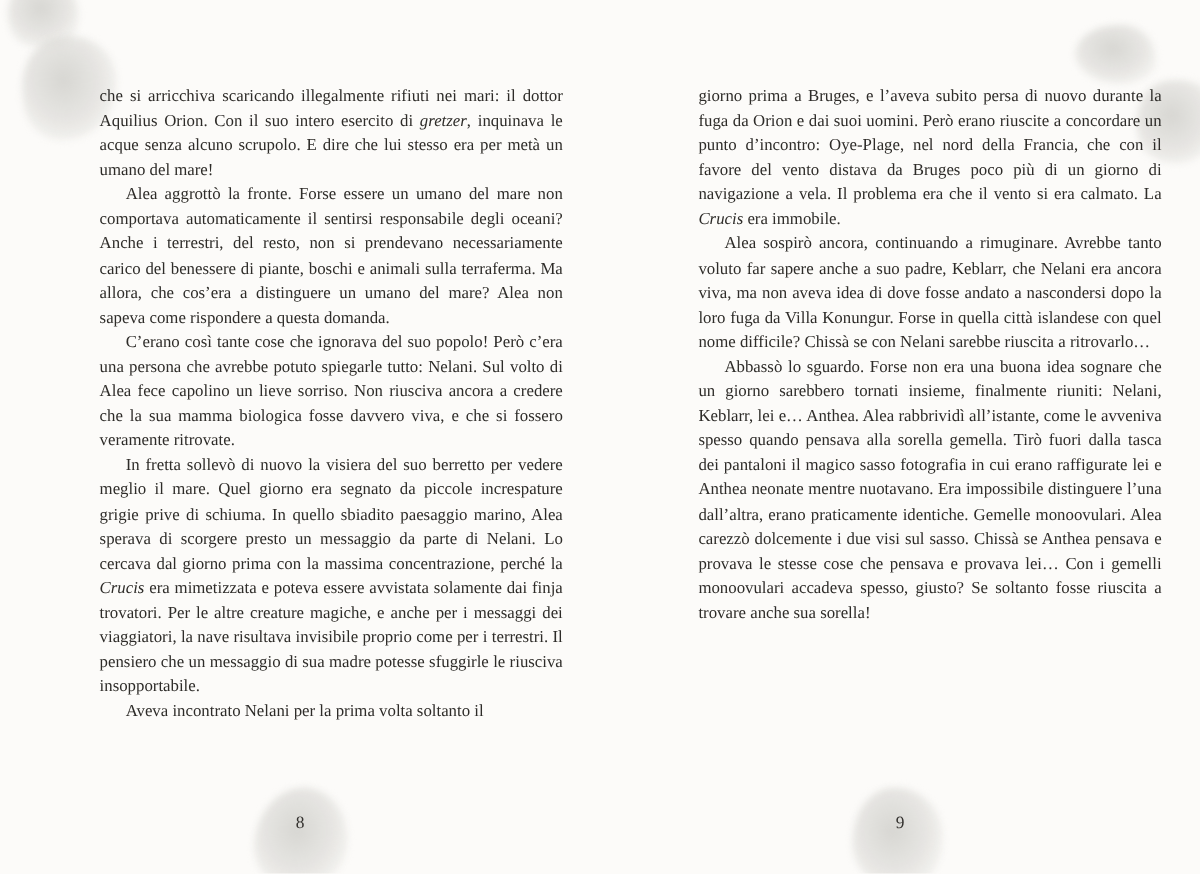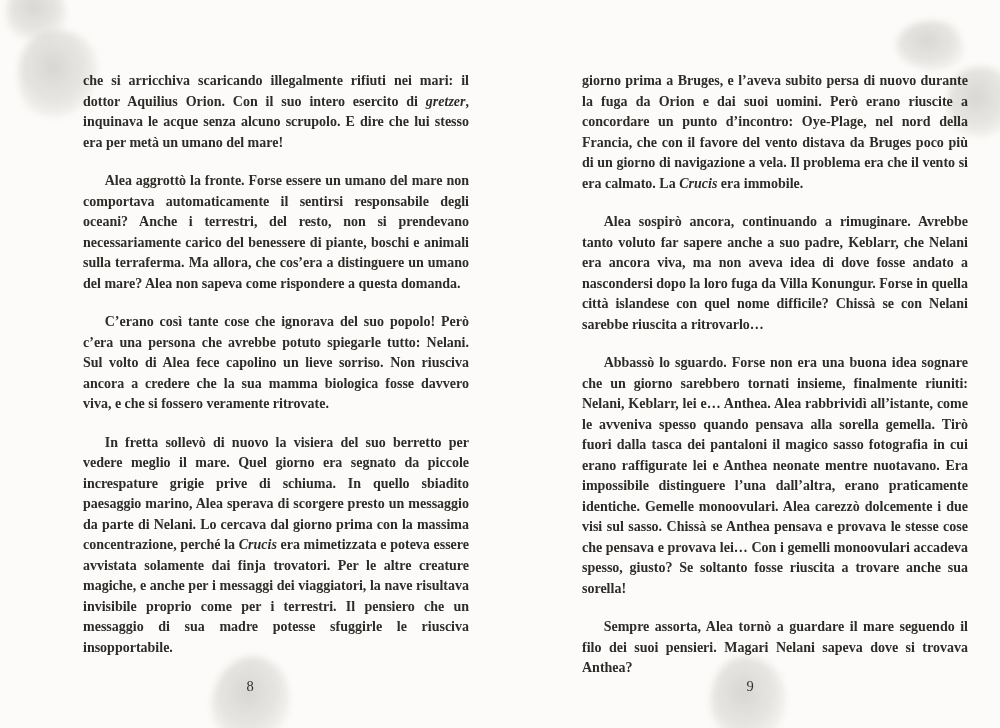--- a/index.html
+++ b/index.html
@@ -51,25 +51,23 @@
     hyphens: auto;
     -webkit-hyphens: auto;
     z-index: 2;
   }
   .text-col-left  { left: 83px; }
   .text-col-right { left: 582px; }
 
   .text-col p {
     margin: 0;
     padding: 0;
-    font-weight: bold;
   }
   .text-col p.indent {
     text-indent: 1.55em;
-    margin-top: 18px;
   }
   em { font-style: italic; }
 
   
   .page-number {
     position: absolute;
     top: 678px;
     width: 44px;
     text-align: center;
     font-size: 14.5px;
@@ -90,27 +88,27 @@
   <div class="blob blob-tr-2"></div>
   <div class="blob blob-b-left"></div>
   <div class="blob blob-b-right"></div>
 
   <div>
     <div class="text-col text-col-left">
         <p class=""><span>che si arricchiva scaricando illegalmente rifiuti nei mari: il dottor Aquilius Orion. Con il suo intero esercito di </span><em>gretzer</em><span>, inquinava le acque senza alcuno scrupolo. E dire che lui stesso era per metà un umano del mare!</span></p>
         <p class="indent"><span>Alea aggrottò la fronte. Forse essere un umano del mare non comportava automaticamente il sentirsi responsabile degli oceani? Anche i terrestri, del resto, non si prendevano necessariamente carico del benessere di piante, boschi e animali sulla terraferma. Ma allora, che cos’era a distinguere un umano del mare? Alea non sapeva come rispondere a questa domanda.</span></p>
         <p class="indent"><span>C’erano così tante cose che ignorava del suo popolo! Però c’era una persona che avrebbe potuto spiegarle tutto: Nelani. Sul volto di Alea fece capolino un lieve sorriso. Non riusciva ancora a credere che la sua mamma biologica fosse davvero viva, e che si fossero veramente ritrovate.</span></p>
         <p class="indent"><span>In fretta sollevò di nuovo la visiera del suo berretto per vedere meglio il mare. Quel giorno era segnato da piccole increspature grigie prive di schiuma. In quello sbiadito paesaggio marino, Alea sperava di scorgere presto un messaggio da parte di Nelani. Lo cercava dal giorno prima con la massima concentrazione, perché la </span><em>Crucis</em><span> era mimetizzata e poteva essere avvistata solamente dai finja trovatori. Per le altre creature magiche, e anche per i messaggi dei viaggiatori, la nave risultava invisibile proprio come per i terrestri. Il pensiero che un messaggio di sua madre potesse sfuggirle le riusciva insopportabile.</span></p>
+        <p class="indent"><span>Aveva incontrato Nelani per la prima volta soltanto il</span></p>
       </div>
     <div class="page-number page-number-left">8</div>
   </div>
 
   <div>
     <div class="text-col text-col-right">
         <p class=""><span>giorno prima a Bruges, e l’aveva subito persa di nuovo durante la fuga da Orion e dai suoi uomini. Però erano riuscite a concordare un punto d’incontro: Oye-Plage, nel nord della Francia, che con il favore del vento distava da Bruges poco più di un giorno di navigazione a vela. Il problema era che il vento si era calmato. La </span><em>Crucis</em><span> era immobile.</span></p>
         <p class="indent"><span>Alea sospirò ancora, continuando a rimuginare. Avrebbe tanto voluto far sapere anche a suo padre, Keblarr, che Nelani era ancora viva, ma non aveva idea di dove fosse andato a nascondersi dopo la loro fuga da Villa Konungur. Forse in quella città islandese con quel nome difficile? Chissà se con Nelani sarebbe riuscita a ritrovarlo…</span></p>
         <p class="indent"><span>Abbassò lo sguardo. Forse non era una buona idea sognare che un giorno sarebbero tornati insieme, finalmente riuniti: Nelani, Keblarr, lei e… Anthea. Alea rabbrividì all’istante, come le avveniva spesso quando pensava alla sorella gemella. Tirò fuori dalla tasca dei pantaloni il magico sasso fotografia in cui erano raffigurate lei e Anthea neonate mentre nuotavano. Era impossibile distinguere l’una dall’altra, erano praticamente identiche. Gemelle monoovulari. Alea carezzò dolcemente i due visi sul sasso. Chissà se Anthea pensava e provava le stesse cose che pensava e provava lei… Con i gemelli monoovulari accadeva spesso, giusto? Se soltanto fosse riuscita a trovare anche sua sorella!</span></p>
-        <p class="indent"><span>Sempre assorta, Alea tornò a guardare il mare seguendo il filo dei suoi pensieri. Magari Nelani sapeva dove si trovava Anthea?</span></p>
       </div>
     <div class="page-number page-number-right">9</div>
   </div>
 
 </div>
 
 </body></html>

